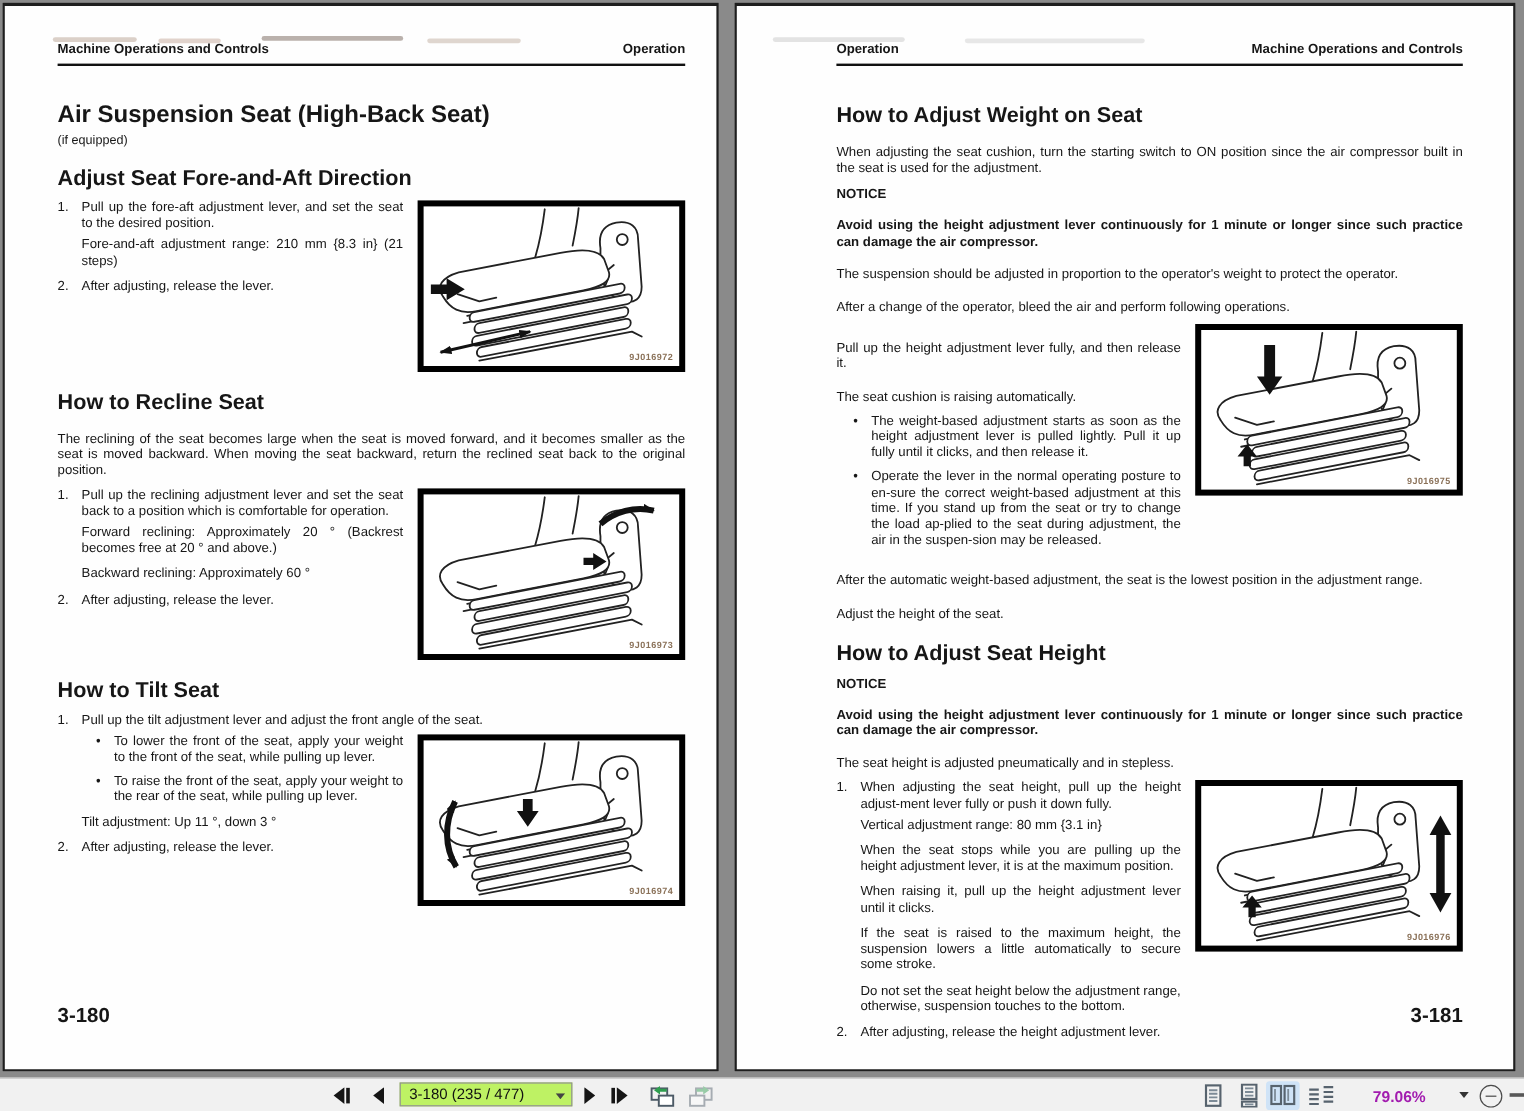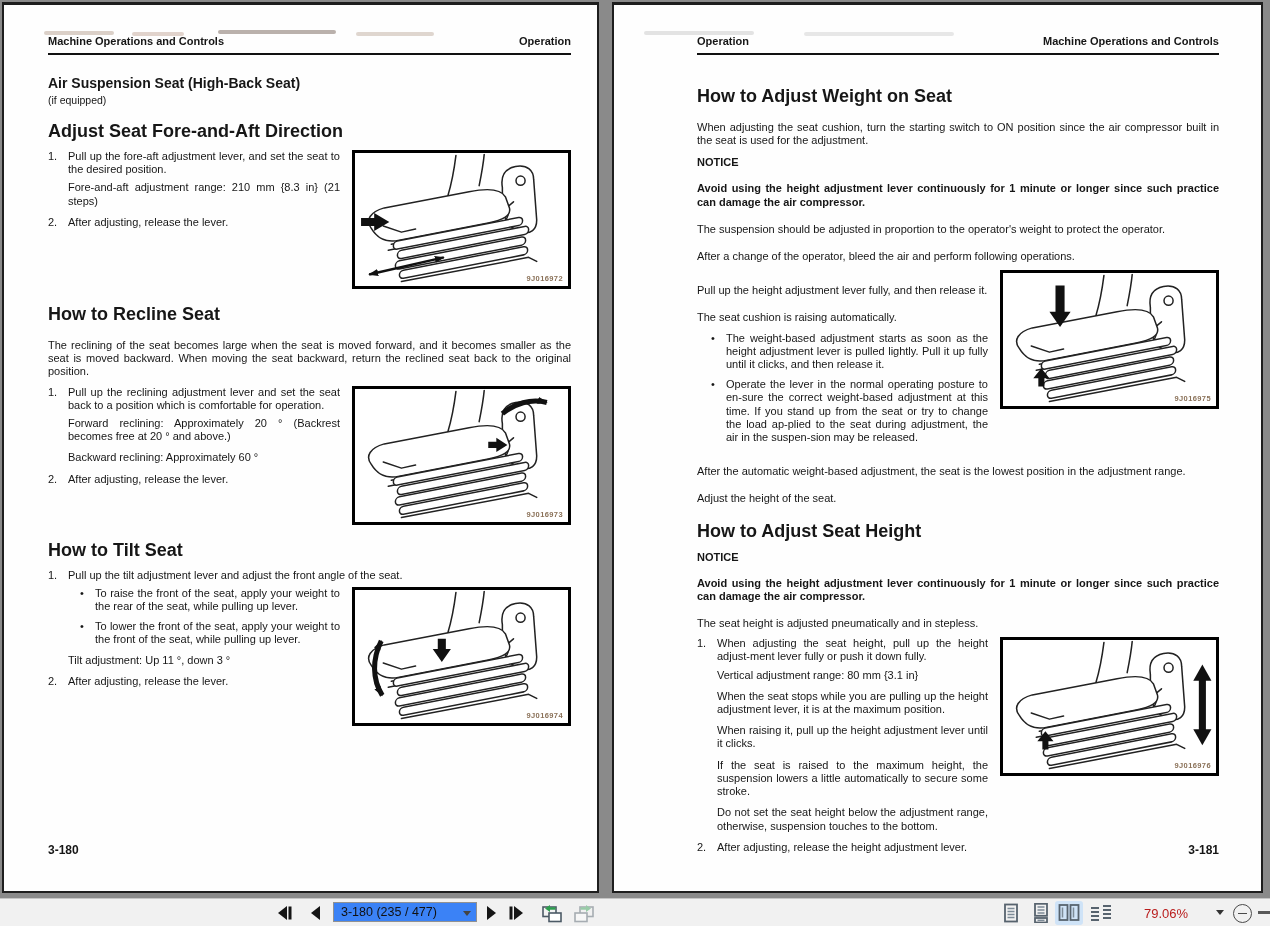--- a/index.html
+++ b/index.html
@@ -12,59 +12,59 @@
         border:2px solid #1e1e1e;border-top-width:3px;}
   .page-left{left:2px;width:593px;}
   .page-right{left:612px;width:647px;}
   .pg-inner{position:absolute;top:0;bottom:0;}
   .page-left .pg-inner{left:44px;right:26px;}
   .page-right .pg-inner{left:83px;right:42px;}
 
   .phead{display:flex;justify-content:space-between;margin-top:30px;
          padding-bottom:6px;border-bottom:2px solid #111;
          font-size:11px;font-weight:bold;}
-  .title{font-size:14px;font-weight:bold;margin-top:20px;}
+  .title{font-size:20px;font-weight:bold;margin-top:30px;}
   .sub{font-size:10.5px;margin-top:3px;}
   .h2{font-size:18px;font-weight:bold;margin:15px 0 8px;}
   .para{font-size:11px;line-height:13.2px;text-align:justify;margin:14px 0 7px;}
   .para.tight{margin-bottom:0;}
   .bold{font-weight:bold;}
   .notice-h{font-size:11px;font-weight:bold;margin:9px 0 6px;}
 
   .step{display:flex;font-size:11px;line-height:13.2px;margin:0 0 5px;}
   .step .n{width:20px;flex:none;}
   .step .t{flex:1;text-align:justify;}
   .note{font-size:11px;line-height:13.2px;margin:2px 0 8px 20px;text-align:justify;}
   .bullet{display:flex;font-size:11px;line-height:13.2px;margin:0 0 7px 32px;}
   .bullet.sm{margin-left:14px;}
   .bullet::before{content:"\2022";width:15px;flex:none;}
   .bullet .bt{flex:1;text-align:justify;}
 
   .figrow{display:flex;align-items:flex-start;margin-bottom:4px;}
   .figcol{flex:1;padding-right:12px;min-width:0;}
-  .figbox{flex:none;width:213px;height:133px;border:3px solid #000000;
+  .figbox{flex:none;width:213px;height:133px;border:5px solid #000000;
           position:relative;background:#fff;}
   .figsvg{position:absolute;left:0;top:0;width:100%;height:100%;}
   .figcap{position:absolute;right:5px;bottom:3px;font-size:7.5px;font-weight:bold;
           color:#8a7158;letter-spacing:.4px;}
-  .pagenum{position:absolute;bottom:34px;font-size:12px;font-weight:bold;}
+  .pagenum{position:absolute;bottom:34px;font-size:17px;font-weight:bold;}
   .pagenum.l{left:0;}
   .pagenum.r{right:0;}
 
   .smg{position:absolute;height:4px;border-radius:2px;filter:blur(.6px);}
 
   
   .toolbar{position:absolute;left:0;top:898px;width:1270px;height:28px;
            background:#f1f1f1;border-top:1px solid #c6c6c6;}
   .tbi{position:absolute;display:flex;align-items:center;justify-content:center;}
   .pagebox{position:absolute;left:333px;top:3px;width:144px;height:20px;
-           background:#3b82f6;border:1px solid #919191;display:flex;align-items:center;
+           background:#bef264;border:1px solid #919191;display:flex;align-items:center;
            font-size:12.5px;padding-left:7px;box-sizing:border-box;color:#111;}
   .pagebox .caret{margin-left:auto;margin-right:5px;}
-  .zoomtxt{position:absolute;left:1144px;top:7px;font-size:13px;color:#b91c1c;}
+  .zoomtxt{position:absolute;left:1144px;top:7px;font-size:13px;color:#a21caf;font-weight:bold;}
   .circbtn{position:absolute;left:1233px;top:5px;width:17px;height:17px;
            border:1.6px solid #4a4a4a;border-radius:50%;display:flex;
            align-items:center;justify-content:center;}
   .circbtn .bar{width:9px;height:1.8px;background:#4a4a4a;}
   .sliderstub{position:absolute;left:1258px;top:12px;width:12px;height:2.6px;background:#585858;}
   .viewbtn{position:absolute;top:2px;width:28px;height:24px;display:flex;
            align-items:center;justify-content:center;border-radius:3px;}
   .viewbtn.sel{background:#cfe3f7;}
 </style>
 </head>
@@ -164,24 +164,24 @@
       </div>
 
       <div class="h2">How to Tilt Seat</div>
       <div class="step">
         <span class="n">1.</span>
         <span class="t">Pull up the tilt adjustment lever and adjust the front angle of the seat.</span>
       </div>
       <div class="figrow">
         <div class="figcol">
           <div class="bullet">
+            <span class="bt">To lower the front of the seat, apply your weight to the front of the seat, while pulling up lever.</span>
+          </div>
+          <div class="bullet">
             <span class="bt">To raise the front of the seat, apply your weight to the rear of the seat, while pulling up lever.</span>
-          </div>
-          <div class="bullet">
-            <span class="bt">To lower the front of the seat, apply your weight to the front of the seat, while pulling up lever.</span>
           </div>
           <div class="note">Tilt adjustment: Up 11 °, down 3 °</div>
           <div class="step">
             <span class="n">2.</span>
             <span class="t">After adjusting, release the lever.</span>
           </div>
         </div>
         <div class="figbox">
           <svg class="figsvg" viewBox="0 0 211 131">
             <use href="#seat"></use>

